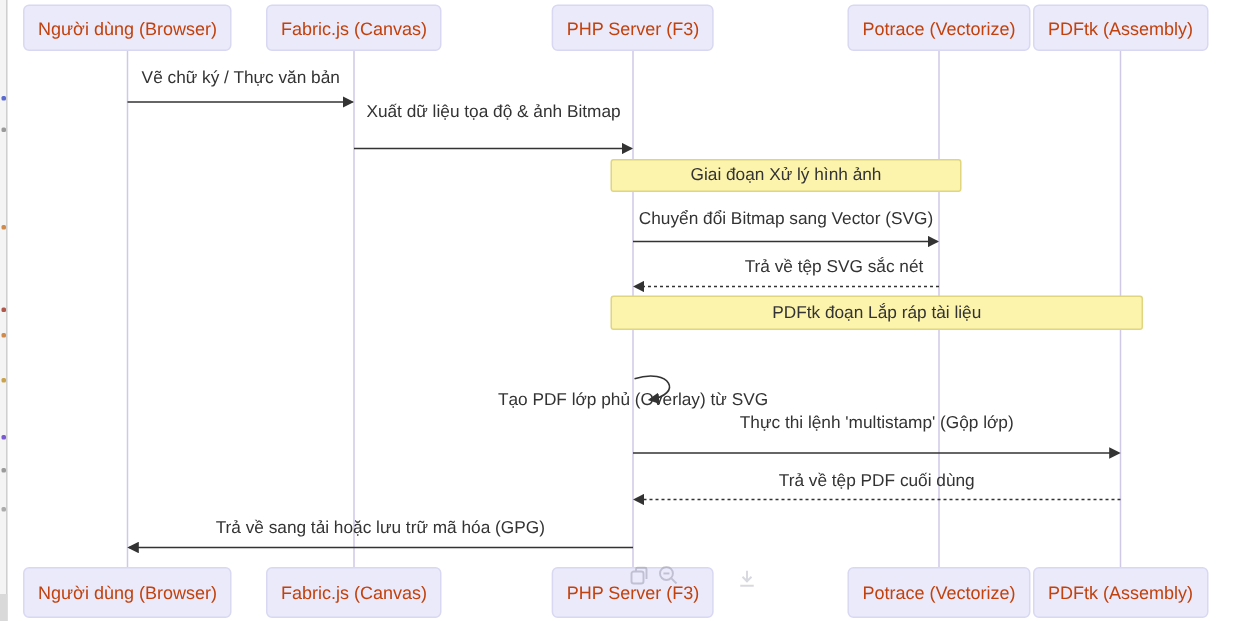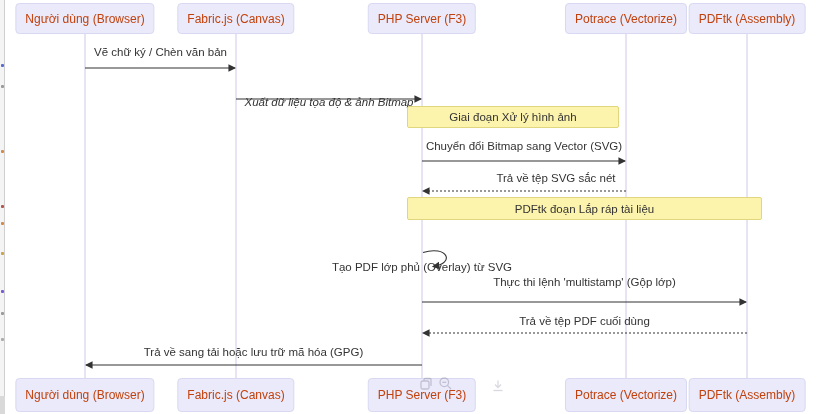--- a/index.html
+++ b/index.html
@@ -56,23 +56,23 @@
       <line x1="236" y1="99" x2="421" y2="99" stroke="#333333" stroke-width="1.1" marker-end="url(#ah)"></line>
       <line x1="422" y1="161" x2="625" y2="161" stroke="#333333" stroke-width="1.1" marker-end="url(#ah)"></line>
       <line x1="626" y1="191" x2="423" y2="191" stroke="#333333" stroke-width="1.1" marker-end="url(#ah)" stroke-dasharray="2,2"></line>
       <path d="M423 252.5 C 447 245, 456 263, 433 266.5" fill="none" stroke="#333333" stroke-width="1.1" marker-end="url(#ah)"></path>
       <line x1="422" y1="302" x2="746" y2="302" stroke="#333333" stroke-width="1.1" marker-end="url(#ah)"></line>
       <line x1="747" y1="333" x2="423" y2="333" stroke="#333333" stroke-width="1.1" marker-end="url(#ah)" stroke-dasharray="2,2"></line>
       <line x1="422" y1="365" x2="86" y2="365" stroke="#333333" stroke-width="1.1" marker-end="url(#ah)"></line>
     </svg>
 
   <div id="nodes">
-      <div class="msg-label" style="left: 160.5px; top: 46px;">Vẽ chữ ký / Chèn văn bản</div>
-      <div class="msg-label" style="left: 329px; top: 96px; font-style: italic;">Xuất dữ liệu tọa độ &amp; ảnh Bitmap</div>
-      <div class="note" style="left: 407px; top: 106px; width: 212px; height: 22px; text-align: center;">Giai đoạn Xử lý hình ảnh</div>
+      <div class="msg-label" style="left: 160.5px; top: 46px;">Vẽ chữ ký / Thực văn bản</div>
+      <div class="msg-label" style="left: 329px; top: 69px;">Xuất dữ liệu tọa độ &amp; ảnh Bitmap</div>
+      <div class="note" style="left: 407px; top: 106px; width: 234px; height: 22px; text-align: center;">Giai đoạn Xử lý hình ảnh</div>
       <div class="msg-label" style="left: 524px; top: 140px;">Chuyển đổi Bitmap sang Vector (SVG)</div>
       <div class="msg-label" style="left: 556px; top: 172px;">Trả về tệp SVG sắc nét</div>
       <div class="note" style="left: 407px; top: 197px; width: 355px; height: 23px;">PDFtk đoạn Lắp ráp tài liệu</div>
       <div class="msg-label" style="left: 422px; top: 233px; margin-top: 28px;">Tạo PDF lớp phủ (Overlay) từ SVG</div>
       <div class="msg-label" style="left: 584.5px; top: 276px;">Thực thi lệnh 'multistamp' (Gộp lớp)</div>
       <div class="msg-label" style="left: 584.5px; top: 315px;">Trả về tệp PDF cuối dùng</div>
       <div class="msg-label" style="left: 253.5px; top: 346px;">Trả về sang tải hoặc lưu trữ mã hóa (GPG)</div>
       <div class="actor" style="left: 85px; top: 3px; height: 31px;">Người dùng (Browser)</div>
       <div class="actor" style="left: 236px; top: 3px; height: 31px;">Fabric.js (Canvas)</div>
       <div class="actor" style="left: 422px; top: 3px; height: 31px;">PHP Server (F3)</div>

